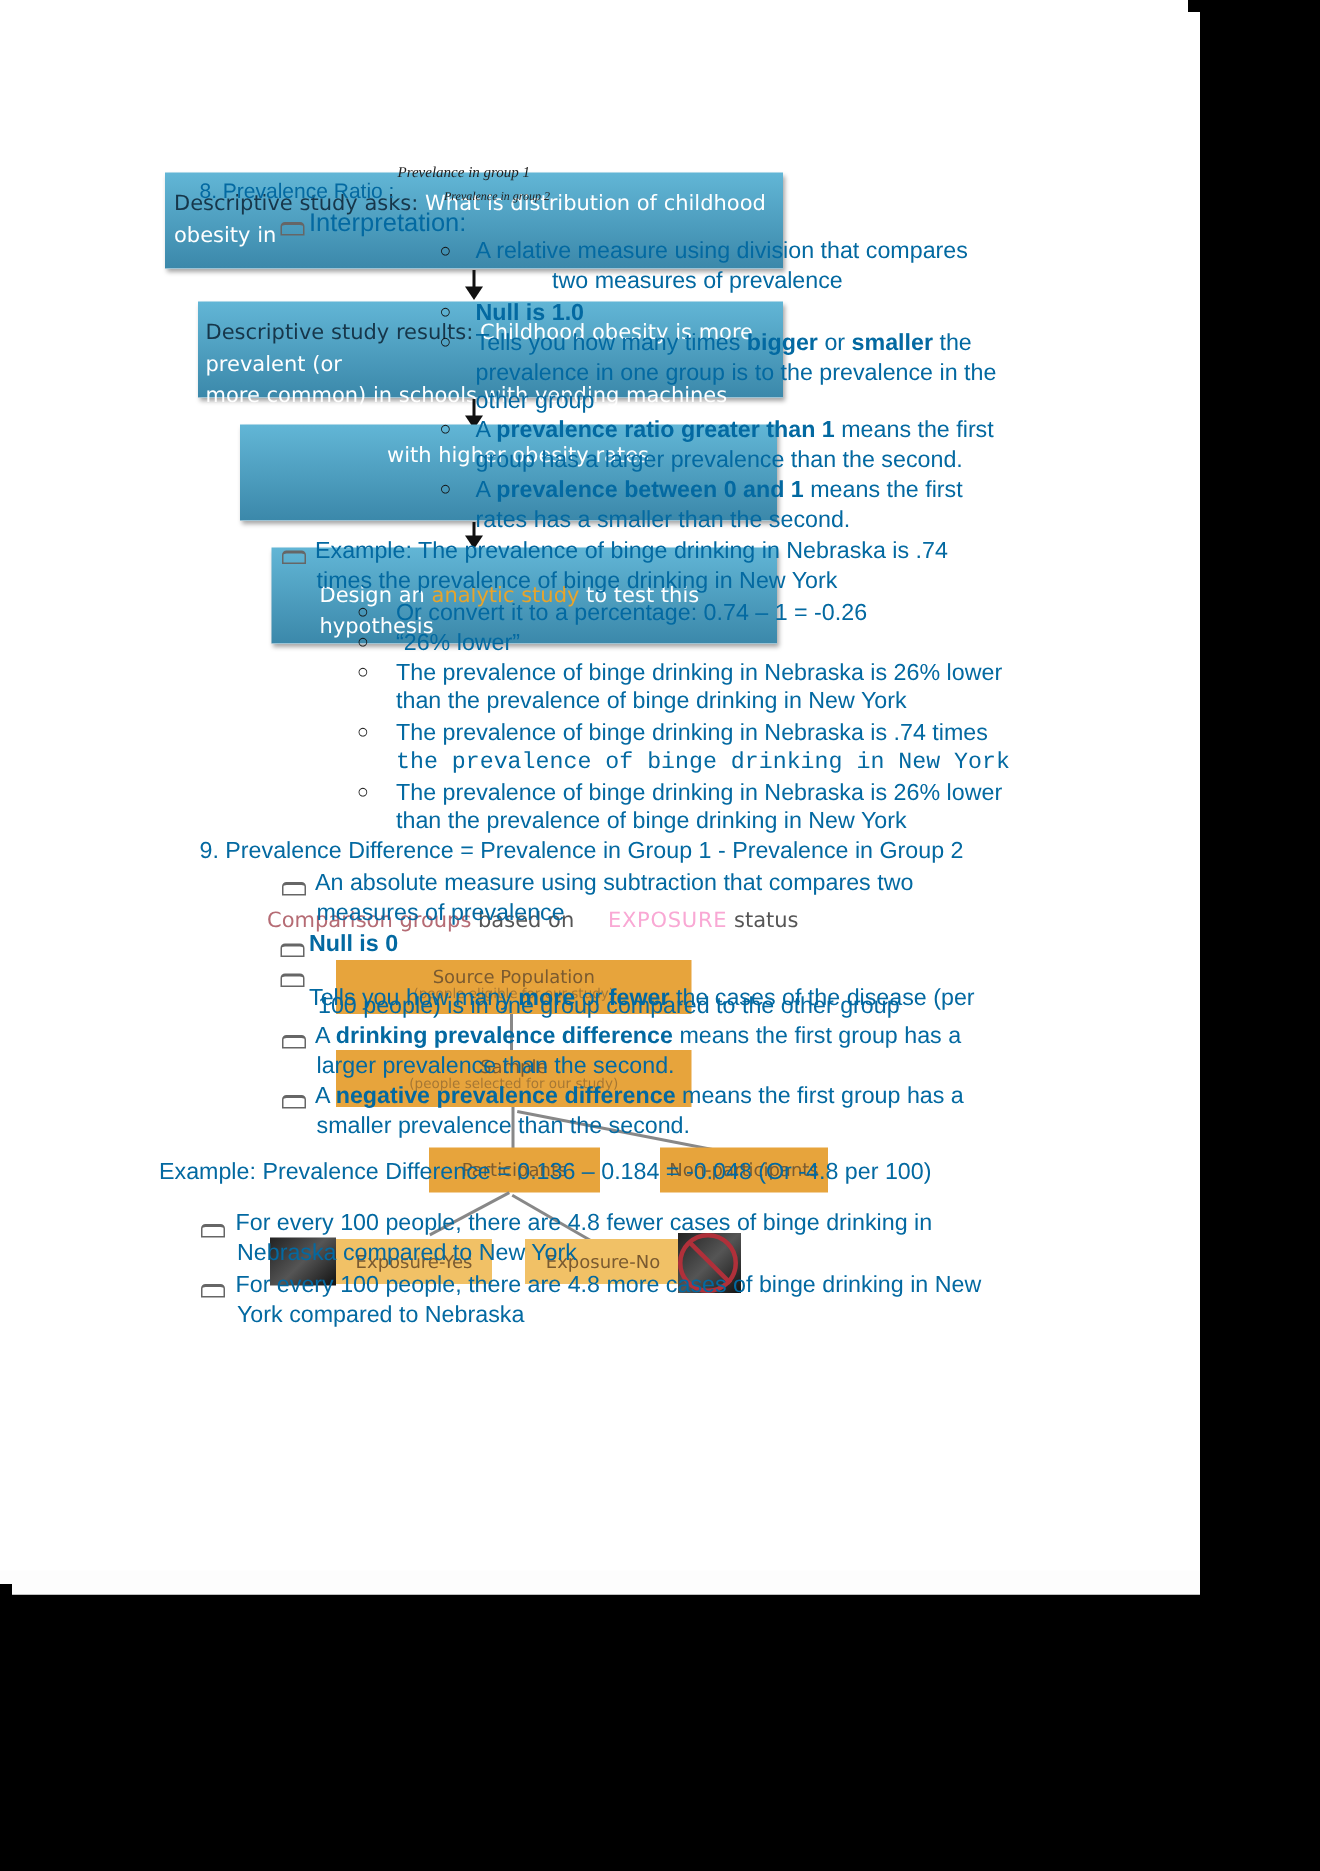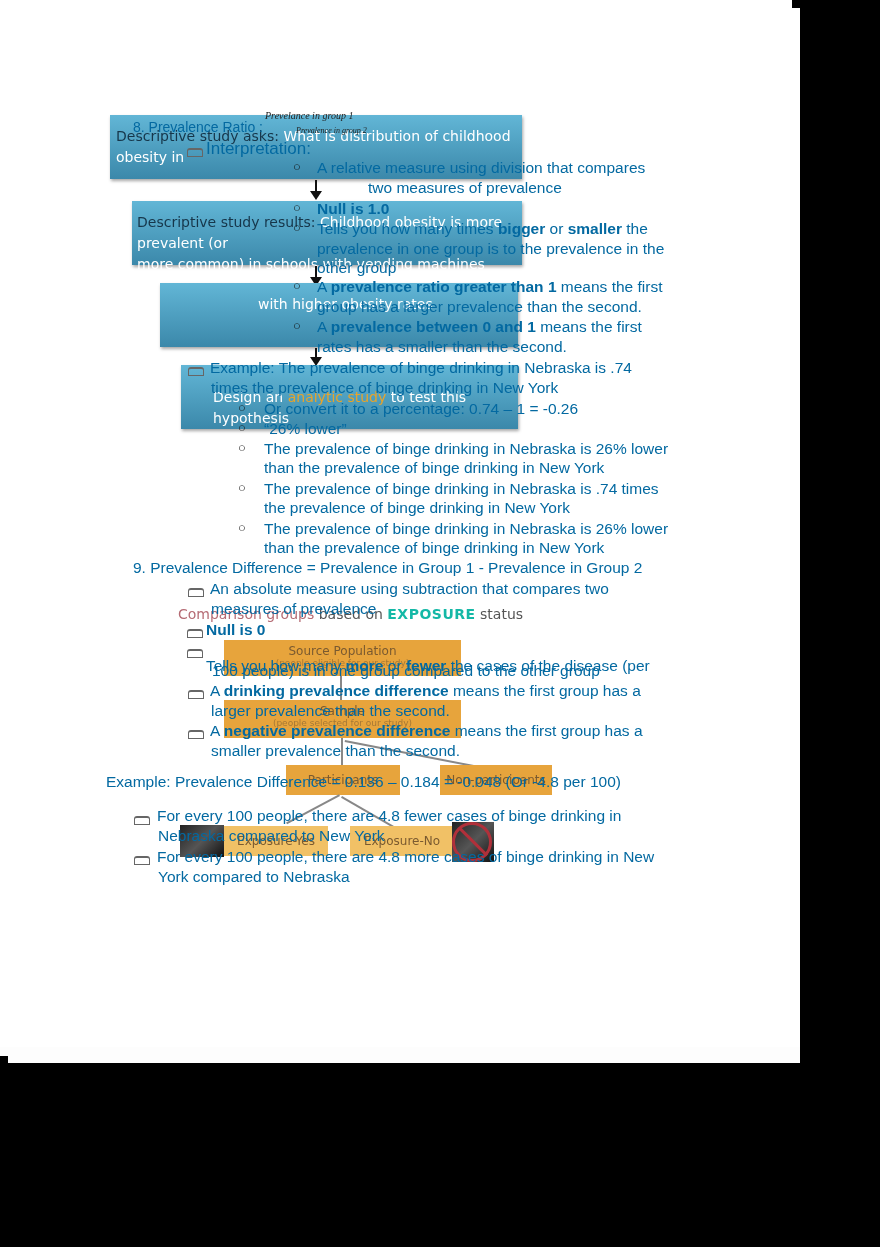--- a/index.html
+++ b/index.html
@@ -18,21 +18,21 @@
   .bluebox .hl { color:#e8a42a; }
   .arrow { position:absolute; width:2px; background:#111; }
   .arrow::after { content:""; position:absolute; left:-5px; bottom:-4px; border-left:6px solid transparent;
                   border-right:6px solid transparent; border-top:9px solid #111; }
   .orange { position:absolute; background:#e7a43c; color:#7a5a30; font-size:12px; text-align:center;
             font-family:"DejaVu Sans", sans-serif; }
   .orange.light { background:#f1c166; }
   .orange small { font-size:9px; display:block; opacity:.6; }
   .cmp { position:absolute; left:178px; top:606px; font-family:"DejaVu Sans", sans-serif; font-size:14px; color:#555; }
   .cmp .c1 { color:#b56b74; }
-  .cmp .c2 { color:#14b8a6; font-weight:bold; letter-spacing:0.5px; }
+  .cmp .c2 { color:#f9a8d4; font-weight:normal; letter-spacing:0.5px;margin-left:18px; }
   .photo { position:absolute; background:linear-gradient(135deg,#222,#555 50%,#111); }
   .nosign { position:absolute; border:3px solid #b0303a; border-radius:50%; box-sizing:border-box; }
   .nosign::after { content:""; position:absolute; left:50%; top:-2px; width:3px; height:calc(100% + 4px);
                    background:#b0303a; transform:rotate(-45deg); }
   .line { position:absolute; height:2px; background:#888; transform-origin:0 0; }
 
   
   .t { position:absolute; font-size:15.5px; line-height:20px; color:#0369a1; white-space:nowrap; }
   .t b { font-weight:bold; }
   .bul-o { position:absolute; font-size:13px; color:#111; }
@@ -128,21 +128,21 @@
 
 <div class="bul-o" style="left:238px;top:400px;">○</div>
 <div class="t" style="left:264px;top:399px;">Or convert it to a percentage:  0.74 – 1 = -0.26</div>
 <div class="bul-o" style="left:238px;top:420px;">○</div>
 <div class="t" style="left:264px;top:419px;">“26% lower”</div>
 <div class="bul-o" style="left:238px;top:440px;">○</div>
 <div class="t" style="left:264px;top:439px;">The prevalence of binge drinking in Nebraska is 26% lower</div>
 <div class="t" style="left:264px;top:458px;">than the prevalence of binge drinking in New York</div>
 <div class="bul-o" style="left:238px;top:480px;">○</div>
 <div class="t" style="left:264px;top:479px;">The prevalence of binge drinking in Nebraska is .74 times</div>
-<div class="t" style="left:264px;top:498px;">the prevalence of binge drinking in New York</div>
+<div class="t" style="left:264px;top:498px;font-family:Liberation Mono, monospace;">the prevalence of binge drinking in New York</div>
 <div class="bul-o" style="left:238px;top:520px;">○</div>
 <div class="t" style="left:264px;top:519px;">The prevalence of binge drinking in Nebraska is 26% lower</div>
 <div class="t" style="left:264px;top:538px;">than the prevalence of binge drinking in New York</div>
 
 <div class="t" style="left:133px;top:558px;">9.  Prevalence Difference = Prevalence in Group 1 - Prevalence in Group 2</div>
 
 <div class="bul-book" style="left:188px;top:588px;"></div>
 <div class="t" style="left:210px;top:579px;">An absolute measure using subtraction that compares two</div>
 <div class="t" style="left:211px;top:599px;">measures of prevalence</div>
 

